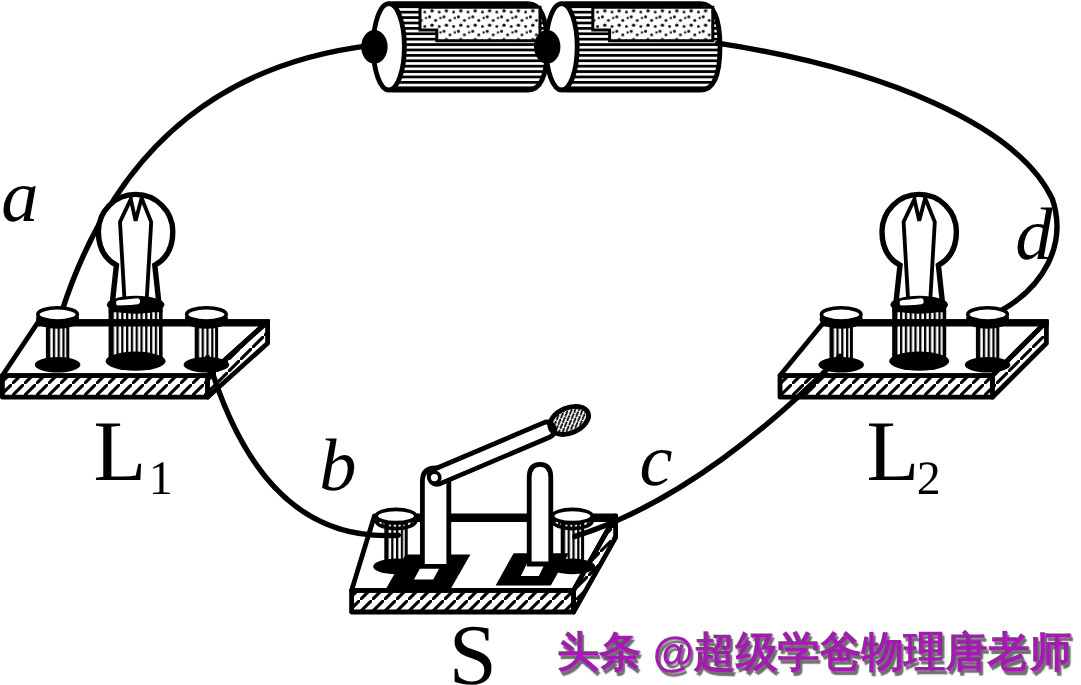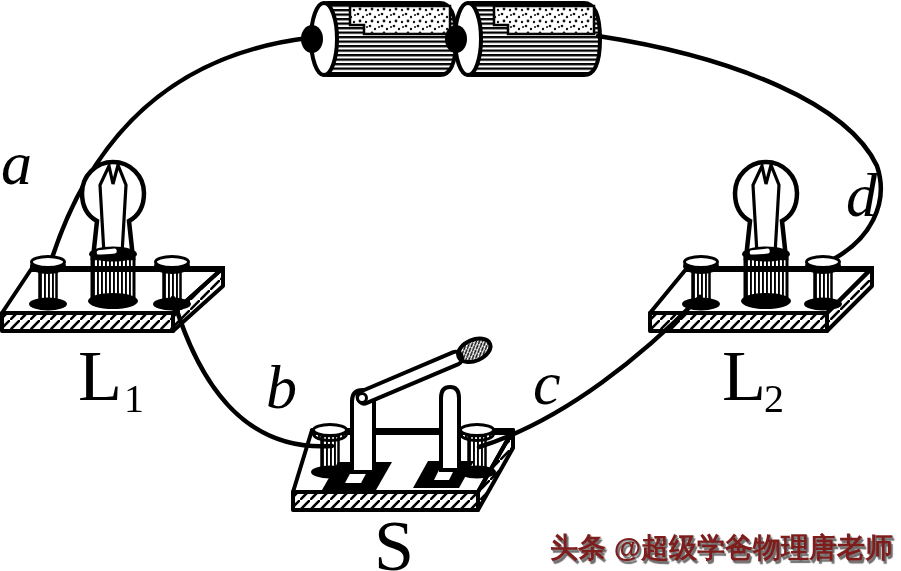--- a/index.html
+++ b/index.html
@@ -5,22 +5,22 @@
   html,body{margin:0;padding:0;background:#fff;}
   #stage{position:relative;width:901px;height:571px;background:#fff;overflow:hidden;
          font-family:"Liberation Serif","DejaVu Serif",serif;}
   svg{position:absolute;left:0;top:0;}
   .lbl{font-style:italic;font-size:62px;fill:#000;}
   .comp{font-size:72px;fill:#000;}
   .sub{font-size:40px;fill:#000;}
   #watermark{
     position:absolute;right:8px;bottom:4px;
     font-family:"Liberation Sans","DejaVu Sans",sans-serif;
-    font-weight:bold;font-size:28px;letter-spacing:0px;
-    color:#7f1d1d;
+    font-weight:bold;font-size:35px;letter-spacing:0px;
+    color:#a21caf;
     text-shadow:2px 3px 1px #6e6e6e,1px 1px 0 #9a9a9a;
     white-space:nowrap;
   }
 </style>
 </head>
 <body>
 
 <div id="stage">
 <svg width="901" height="571" viewBox="0 0 901 571">
   <defs>

